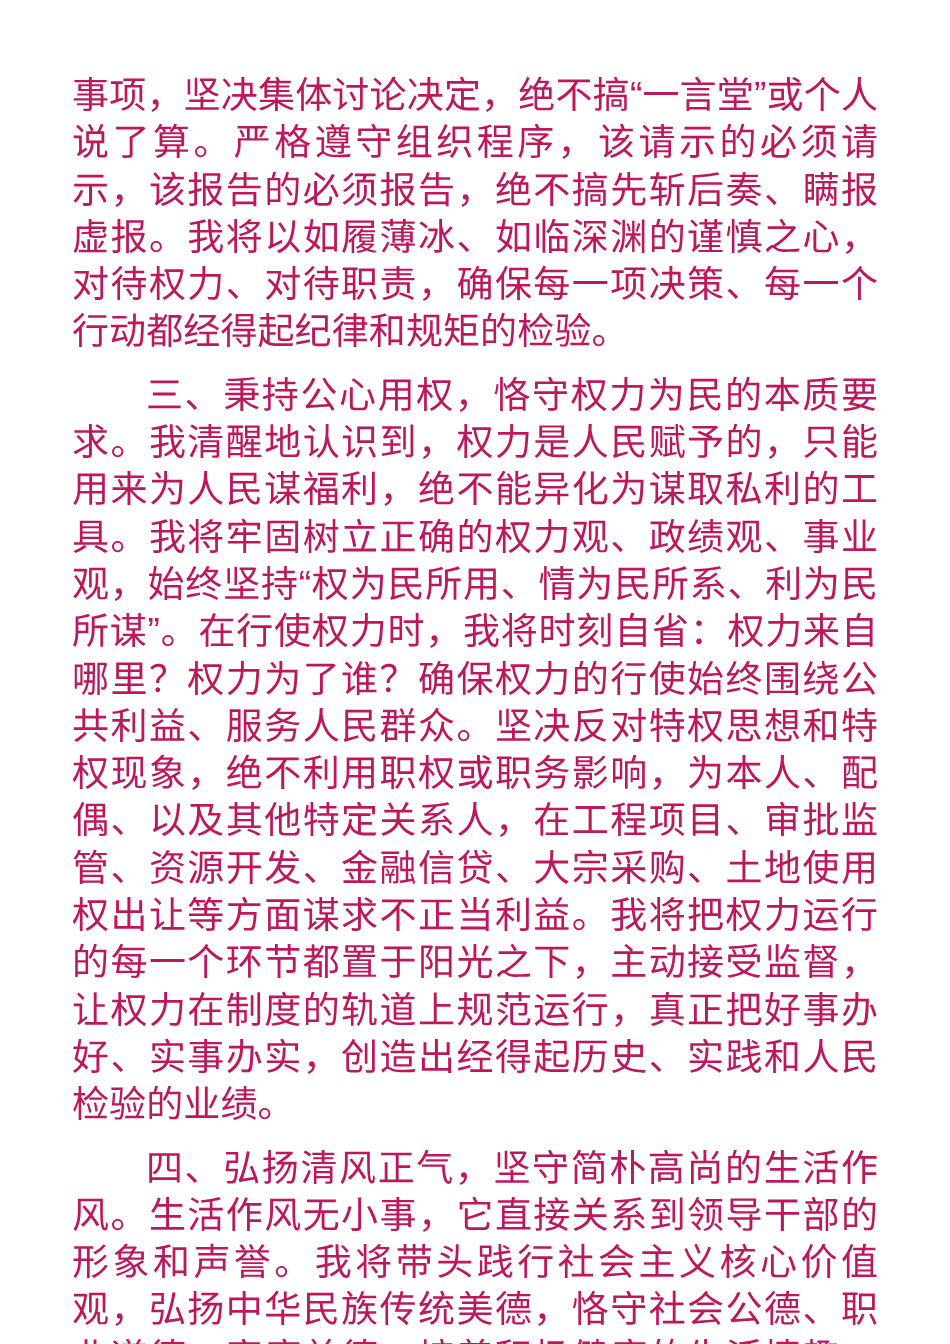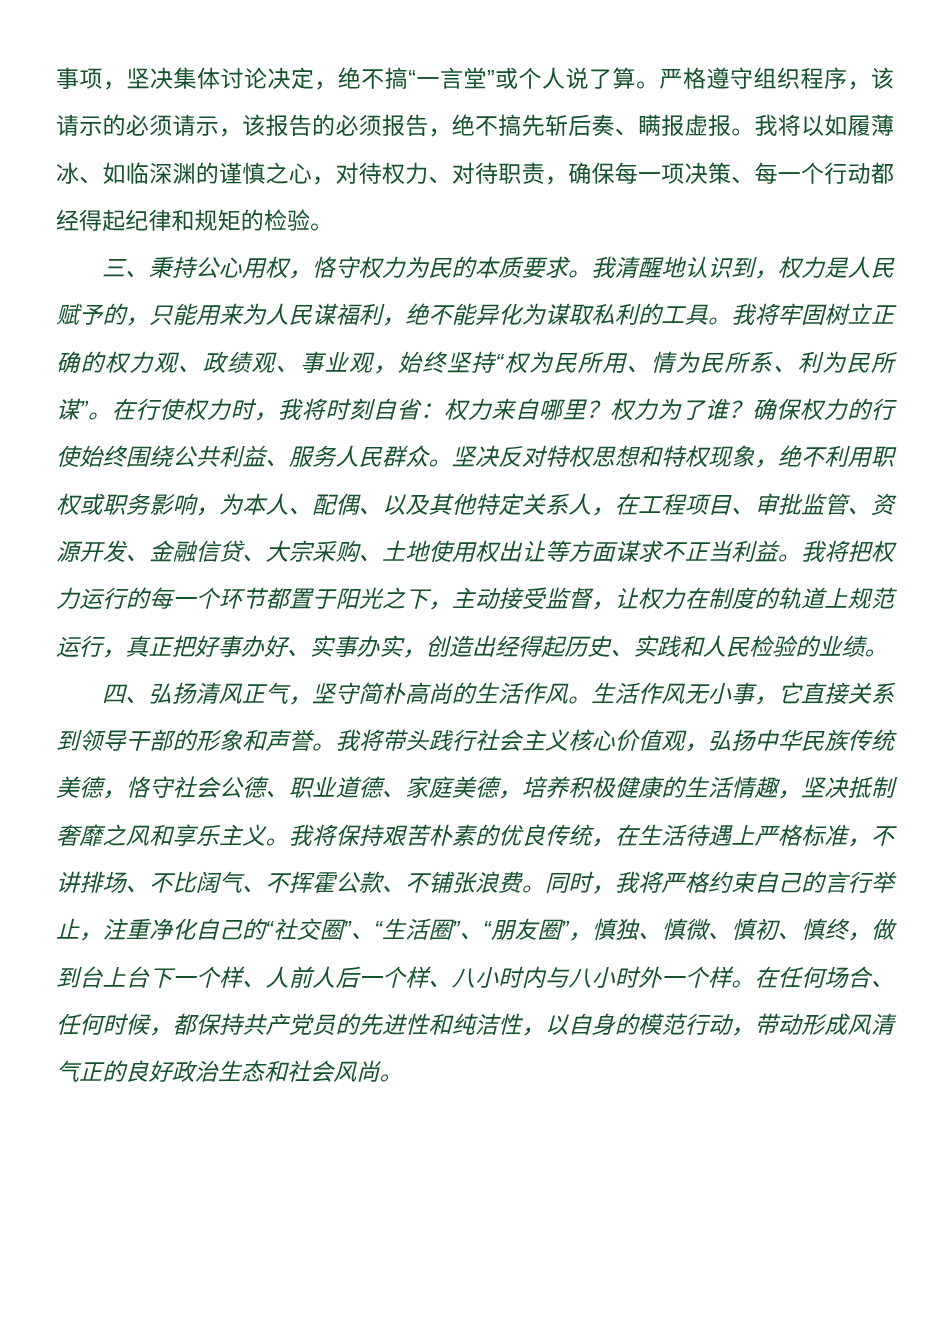--- a/index.html
+++ b/index.html
@@ -18,39 +18,38 @@
     box-sizing: border-box;
   }
   .doc-body {
     position: absolute;
     left: 56px;
     top: 56px;
     width: 838px;
   }
   .para {
     font-family: "Liberation Sans", "DejaVu Sans", sans-serif;
-    font-size: 23px;
+    font-size: 37px;
     line-height: 47.3px;
-    color: #14532d;
+    color: #be185d;
     text-align: justify;
     text-justify: inter-ideograph;
     letter-spacing: 0.1px;
-    margin: 0;
+    margin: 16px;
     padding: 0;
     font-weight: 400;
     word-break: break-all;
     overflow-wrap: break-word;
     text-align-last: left;
   }
   .para.indented {
     text-indent: 2em;
   }
   .para + .para {
     margin-top: 0;
-    font-style: italic;
   }
 </style>
 </head>
 <body>
 
 <div class="page">
   <div class="doc-body">
     <p class="para">事项，坚决集体讨论决定，绝不搞“一言堂”或个人说了算。严格遵守组织程序，该请示的必须请示，该报告的必须报告，绝不搞先斩后奏、瞒报虚报。我将以如履薄冰、如临深渊的谨慎之心，对待权力、对待职责，确保每一项决策、每一个行动都经得起纪律和规矩的检验。</p>
     <p class="para indented">三、秉持公心用权，恪守权力为民的本质要求。我清醒地认识到，权力是人民赋予的，只能用来为人民谋福利，绝不能异化为谋取私利的工具。我将牢固树立正确的权力观、政绩观、事业观，始终坚持“权为民所用、情为民所系、利为民所谋”。在行使权力时，我将时刻自省：权力来自哪里？权力为了谁？确保权力的行使始终围绕公共利益、服务人民群众。坚决反对特权思想和特权现象，绝不利用职权或职务影响，为本人、配偶、以及其他特定关系人，在工程项目、审批监管、资源开发、金融信贷、大宗采购、土地使用权出让等方面谋求不正当利益。我将把权力运行的每一个环节都置于阳光之下，主动接受监督，让权力在制度的轨道上规范运行，真正把好事办好、实事办实，创造出经得起历史、实践和人民检验的业绩。</p>
     <p class="para indented">四、弘扬清风正气，坚守简朴高尚的生活作风。生活作风无小事，它直接关系到领导干部的形象和声誉。我将带头践行社会主义核心价值观，弘扬中华民族传统美德，恪守社会公德、职业道德、家庭美德，培养积极健康的生活情趣，坚决抵制奢靡之风和享乐主义。我将保持艰苦朴素的优良传统，在生活待遇上严格标准，不讲排场、不比阔气、不挥霍公款、不铺张浪费。同时，我将严格约束自己的言行举止，注重净化自己的“社交圈”、“生活圈”、“朋友圈”，慎独、慎微、慎初、慎终，做到台上台下一个样、人前人后一个样、八小时内与八小时外一个样。在任何场合、任何时候，都保持共产党员的先进性和纯洁性，以自身的模范行动，带动形成风清气正的良好政治生态和社会风尚。</p>

